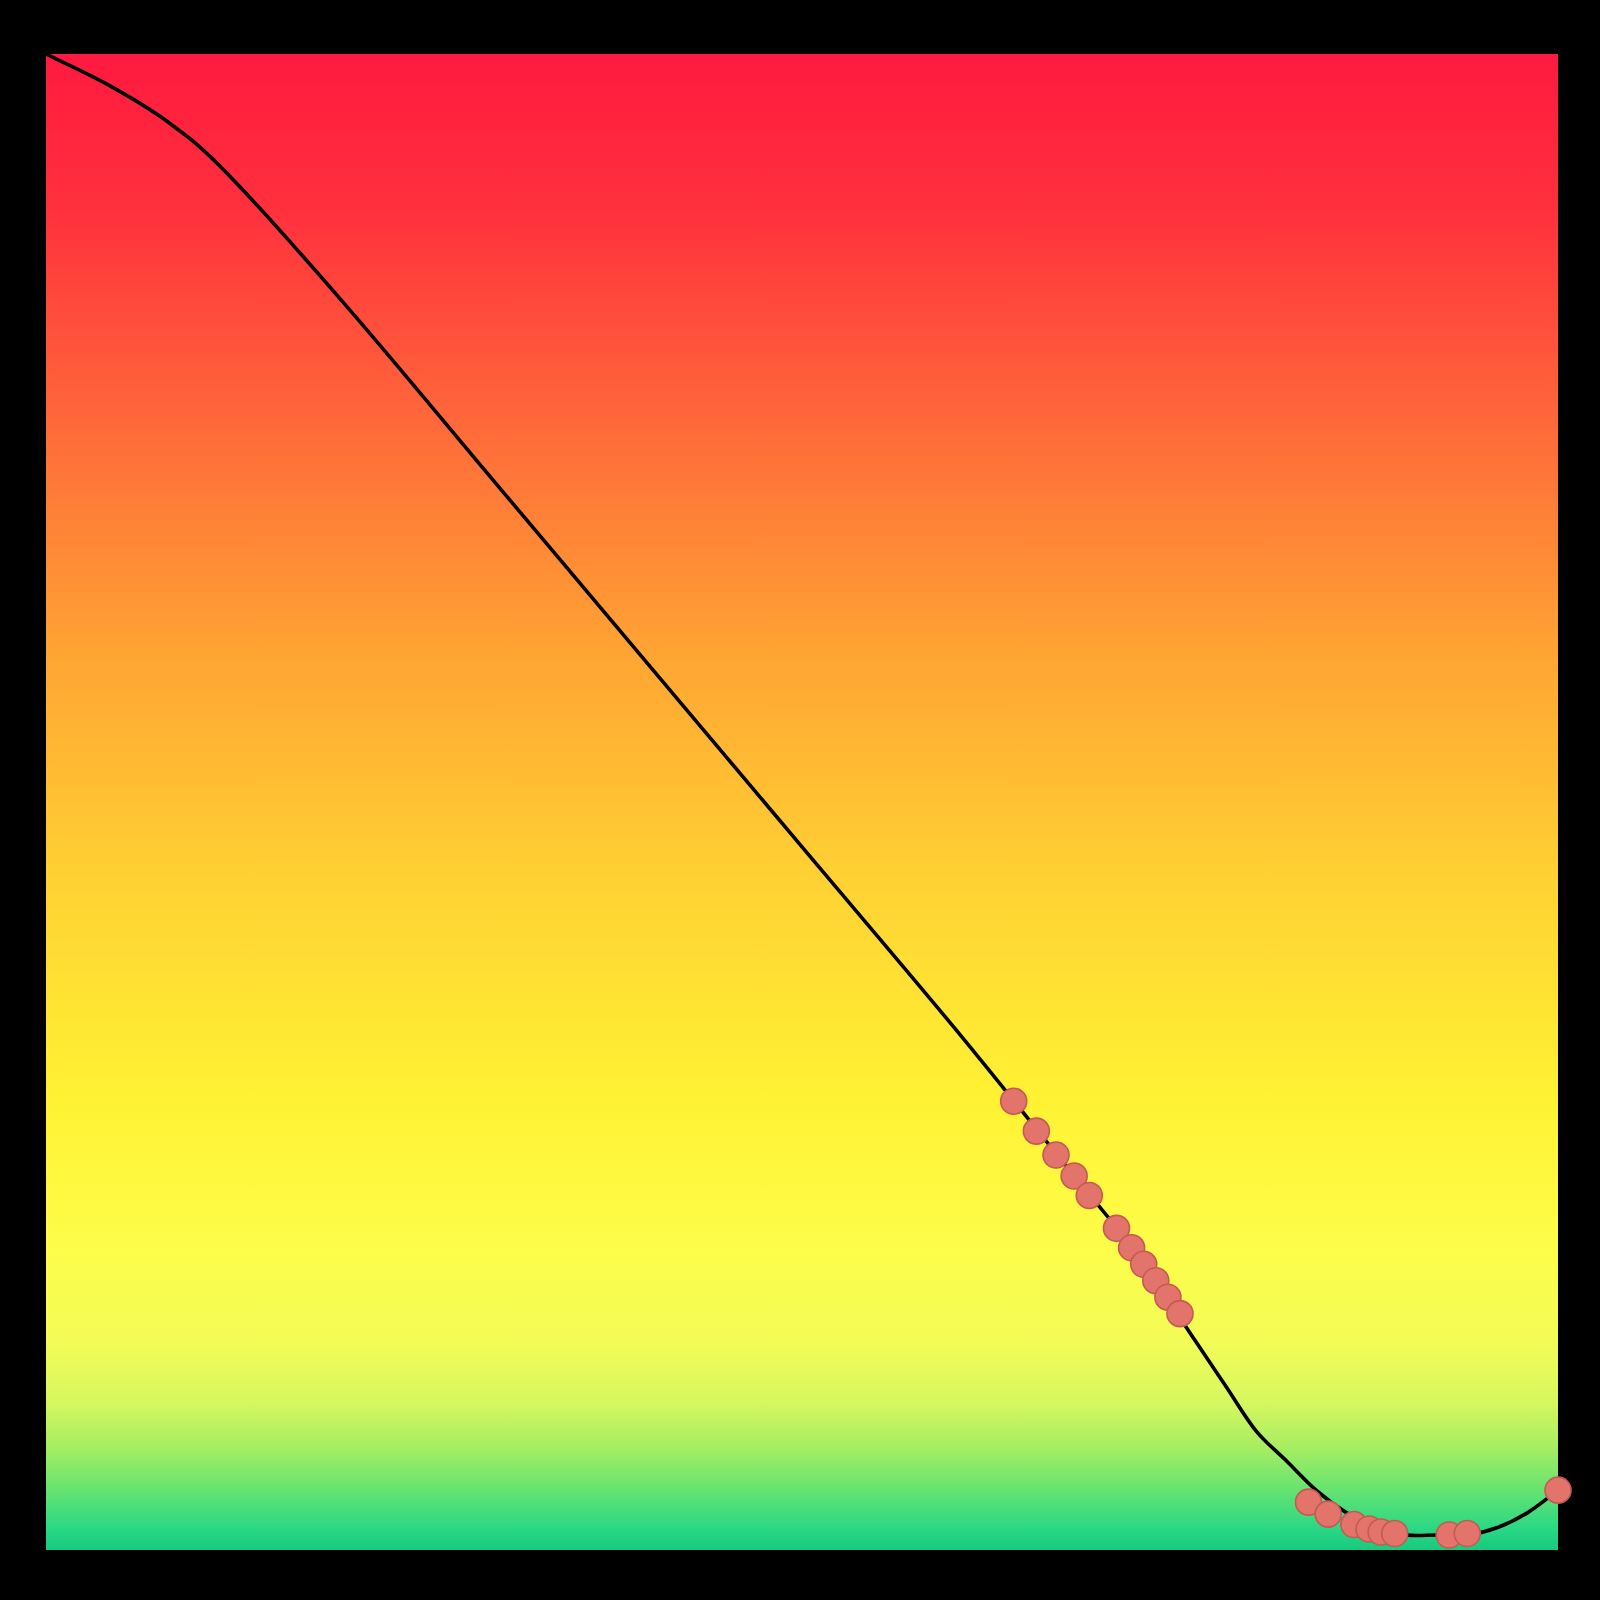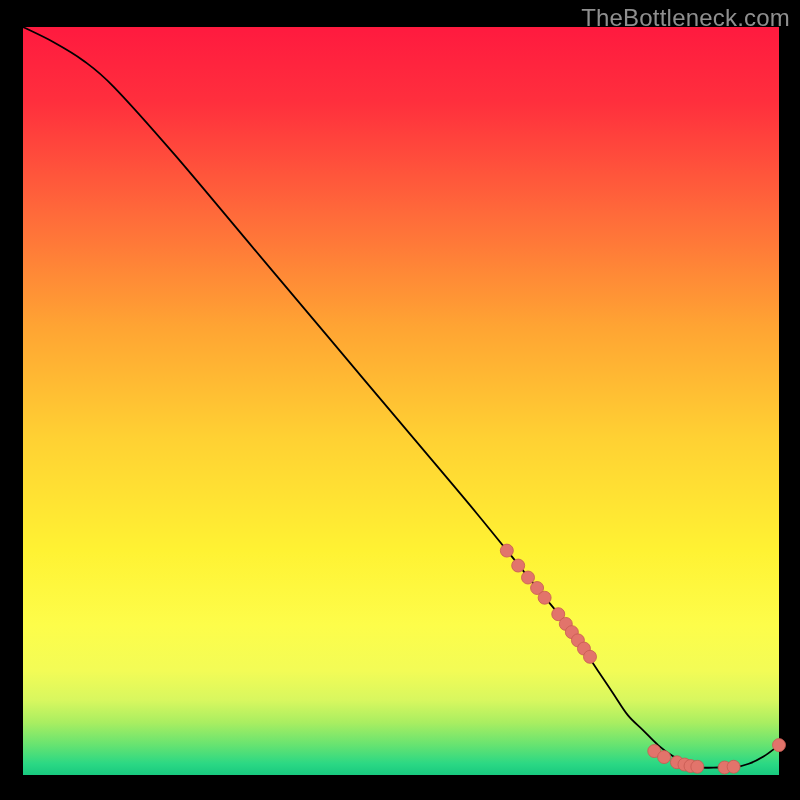--- a/index.html
+++ b/index.html
@@ -69,14 +69,13 @@
         <circle cx="664.088" cy="757.048" r="6.5" fill="#e2746b" stroke="#c65a52" stroke-width="0.8"></circle>
         <circle cx="676.9399999999999" cy="762.284" r="6.5" fill="#e2746b" stroke="#c65a52" stroke-width="0.8"></circle>
         <circle cx="684.5" cy="764.528" r="6.5" fill="#e2746b" stroke="#c65a52" stroke-width="0.8"></circle>
         <circle cx="690.548" cy="766.024" r="6.5" fill="#e2746b" stroke="#c65a52" stroke-width="0.8"></circle>
         <circle cx="697.352" cy="766.772" r="6.5" fill="#e2746b" stroke="#c65a52" stroke-width="0.8"></circle>
         <circle cx="724.568" cy="767.52" r="6.5" fill="#e2746b" stroke="#c65a52" stroke-width="0.8"></circle>
         <circle cx="733.64" cy="766.772" r="6.5" fill="#e2746b" stroke="#c65a52" stroke-width="0.8"></circle>
         <circle cx="779" cy="745.0799999999999" r="6.5" fill="#e2746b" stroke="#c65a52" stroke-width="0.8"></circle>
       </g>
   </svg>
-  <div class="watermark">TheBottleneck.com</div>
 </div>
 
 </body></html>

